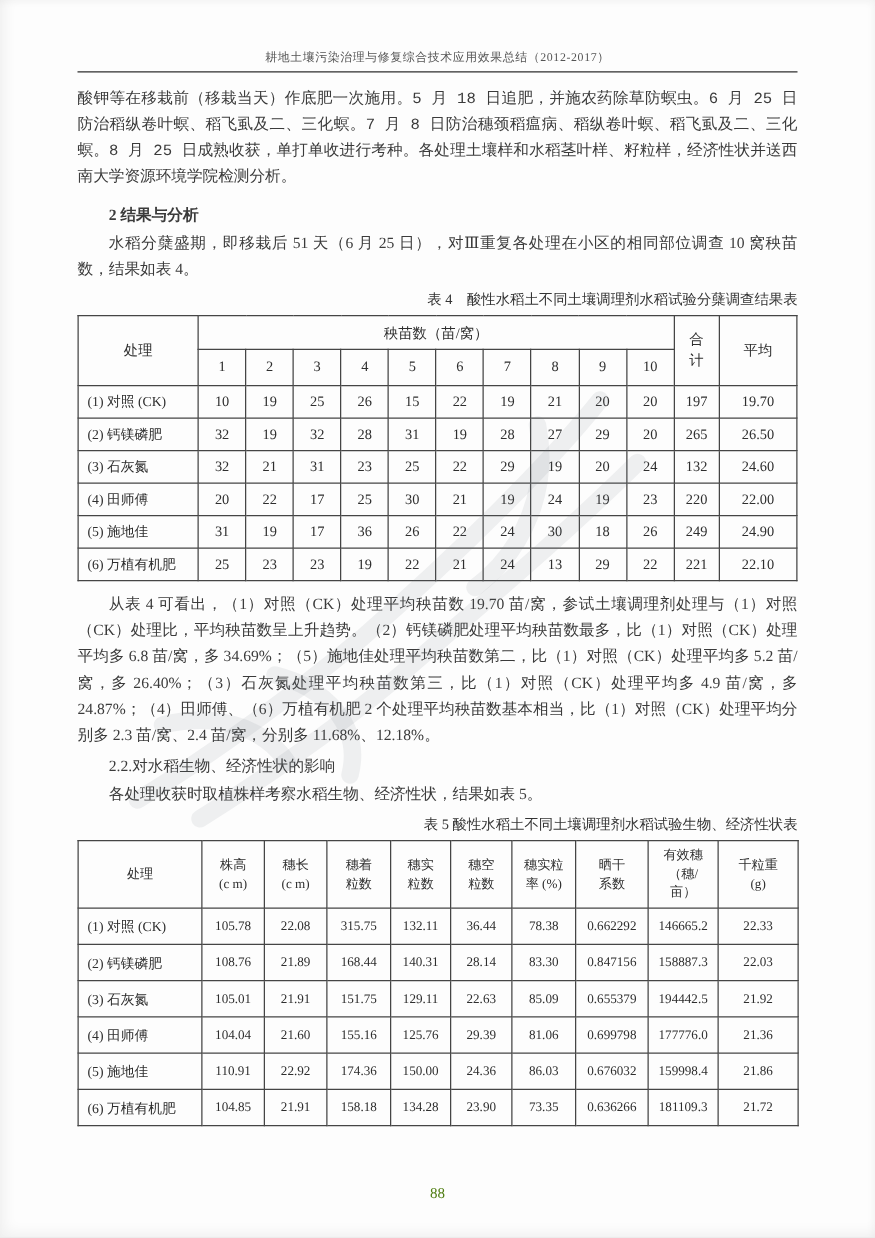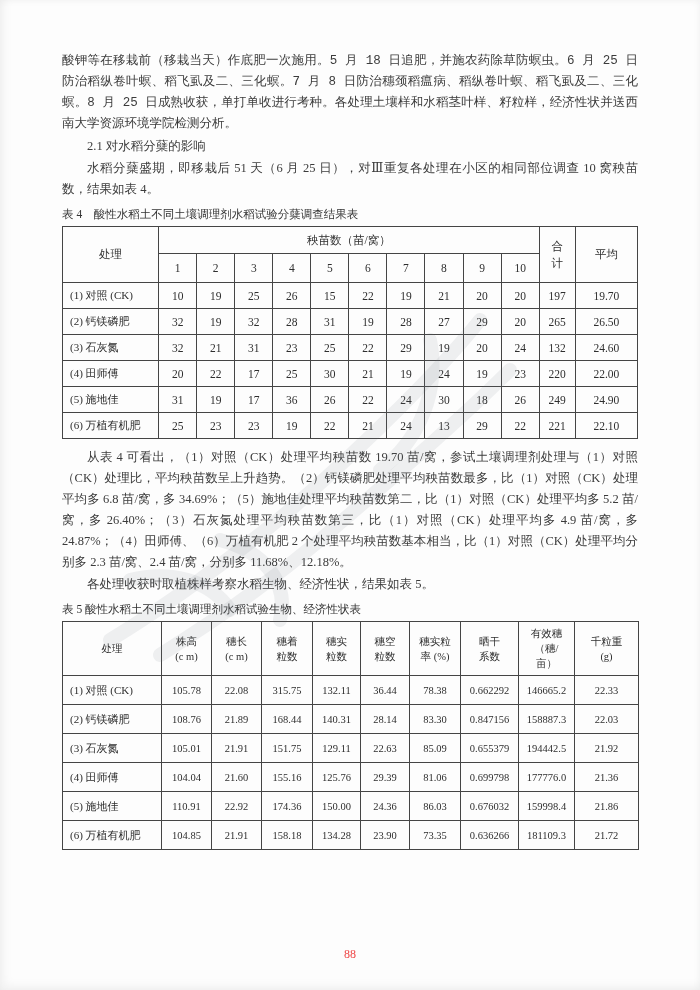--- a/index.html
+++ b/index.html
@@ -27,21 +27,21 @@
     font-size:12.5px;
     line-height:21px;
     text-align:justify;
     margin:0;
   }
   .p1 { margin-top:11px;font-family:Liberation Mono, monospace; }
   .indent { text-indent:2em; }
   .h-bold { font-weight:bold; margin-top:9px; }
   .h-plain { margin-top:1px; }
   .caption {
-    text-align:left;
+    text-align:right;
     font-size:11.5px;
     line-height:16px;
     margin:6px 0 4px 0;
     color:#333;
   }
   table {
     border-collapse:collapse;
     table-layout:fixed;
     width:576px;
     color:#2e2e2e;
@@ -66,21 +66,21 @@
   .t4 .vert { line-height:17px; }
   .t5 { font-size:10.5px; }
   .t5 th { font-size:10.5px; line-height:15px; padding:4px 1px; }
   .t5 td { height:26px; }
   .pageno {
     position:absolute;
     left:0; right:0;
     bottom:28px;
     text-align:center;
     font-size:12px;
-    color:#ef4444;
+    color:#4d7c0f;
   }
   .watermark {
     position:absolute;
     left:40px; top:280px;
     width:560px; height:400px;
     pointer-events:none;
   }
 </style>
 </head>
 <body>
@@ -90,24 +90,25 @@
   <svg class="watermark" viewBox="0 0 560 400">
     <g fill="none" stroke="rgba(110,120,130,0.10)" stroke-width="14" stroke-linecap="round">
       <path d="M 440 40 C 400 90, 330 160, 250 230 C 190 280, 120 330, 70 360"></path>
       <path d="M 470 90 C 420 140, 350 200, 280 260 C 220 310, 160 350, 120 375"></path>
       <path d="M 390 60 C 400 110, 380 160, 340 190"></path>
       <path d="M 180 260 C 220 270, 250 300, 240 340"></path>
       <path d="M 90 300 C 130 290, 170 300, 190 330"></path>
     </g>
   </svg>
 
+  <div class="running-head">耕地土壤污染治理与修复综合技术应用效果总结（2012-2017）</div>
 
   <p class="body-text p1">酸钾等在移栽前（移栽当天）作底肥一次施用。5 月 18 日追肥，并施农药除草防螟虫。6 月 25 日防治稻纵卷叶螟、稻飞虱及二、三化螟。7 月 8 日防治穗颈稻瘟病、稻纵卷叶螟、稻飞虱及二、三化螟。8 月 25 日成熟收获，单打单收进行考种。各处理土壤样和水稻茎叶样、籽粒样，经济性状并送西南大学资源环境学院检测分析。</p>
 
-  <p class="body-text h-plain indent">2.1 对水稻分蘖的影响</p>
+  <p class="body-text h-bold indent">2 结果与分析</p>
   <p class="body-text indent" style="margin-top:1px">水稻分蘖盛期，即移栽后 51 天（6 月 25 日），对Ⅲ重复各处理在小区的相同部位调查 10 窝秧苗数，结果如表 4。</p>
 
   <div class="caption">表 4　酸性水稻土不同土壤调理剂水稻试验分蘖调查结果表</div>
 
   <table class="t4">
     <colgroup>
       <col style="width:96px">
       <col style="width:38px">
         <col style="width:38px">
         <col style="width:38px">
@@ -229,20 +230,21 @@
       <td>29</td>
       <td>22</td>
       <td>221</td>
       <td>22.10</td>
     </tr>
   </tbody>
     </table>
 
   <p class="body-text indent" style="margin-top:8px">从表 4 可看出，（1）对照（CK）处理平均秧苗数 19.70 苗/窝，参试土壤调理剂处理与（1）对照（CK）处理比，平均秧苗数呈上升趋势。（2）钙镁磷肥处理平均秧苗数最多，比（1）对照（CK）处理平均多 6.8 苗/窝，多 34.69%；（5）施地佳处理平均秧苗数第二，比（1）对照（CK）处理平均多 5.2 苗/窝，多 26.40%；（3）石灰氮处理平均秧苗数第三，比（1）对照（CK）处理平均多 4.9 苗/窝，多 24.87%；（4）田师傅、（6）万植有机肥 2 个处理平均秧苗数基本相当，比（1）对照（CK）处理平均分别多 2.3 苗/窝、2.4 苗/窝，分别多 11.68%、12.18%。</p>
 
+  <p class="body-text h-plain indent" style="margin-top:4px">2.2.对水稻生物、经济性状的影响</p>
   <p class="body-text indent" style="margin-top:1px">各处理收获时取植株样考察水稻生物、经济性状，结果如表 5。</p>
 
   <div class="caption">表 5 酸性水稻土不同土壤调理剂水稻试验生物、经济性状表</div>
 
   <table class="t5">
     <colgroup>
       <col style="width:99px">
         <col style="width:50px">
         <col style="width:50px">
         <col style="width:51px">

